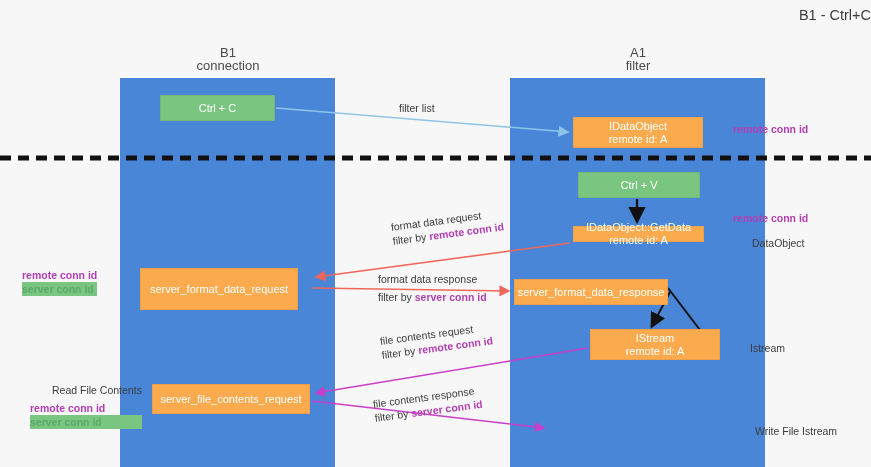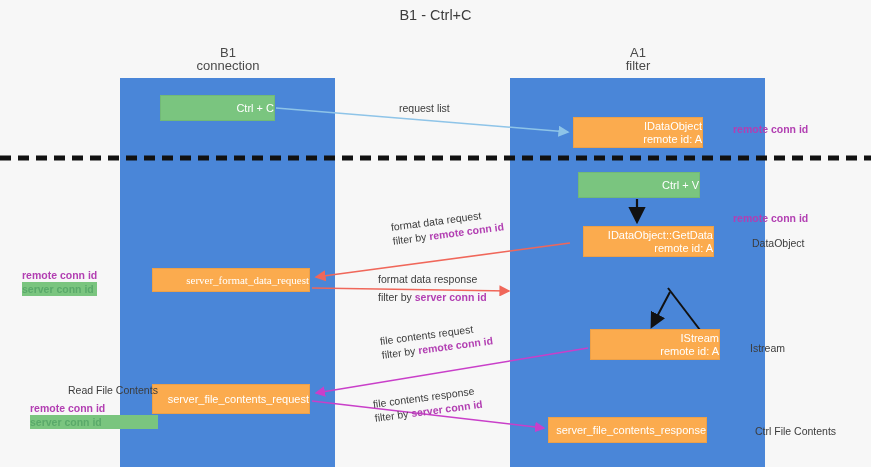--- a/index.html
+++ b/index.html
@@ -25,43 +25,43 @@
   #head-b1{left:128px;top:46px;}
   #head-a1{left:538px;top:46px;}
   .lane-head .l1{display:block;}
   .lane-head .l2{display:block;}
 
   
   #title{
     position:absolute;left:0;top:6px;width:871px;text-align:center;
     font-size:14.5px;line-height:19px;color:#3c3c3c;
   }
-  #title span{display:block;}
+  #title span{display:block;text-align:right;}
 
   
   #divider{
     position:absolute;left:0;top:155px;width:871px;height:6px;
   }
 
   
   .box{
     position:absolute;box-sizing:border-box;
-    display:flex;flex-direction:column;align-items:flex-end;justify-content:center;
+    display:flex;flex-direction:column;align-items:center;justify-content:center;
     color:#ffffff;font-size:11px;line-height:13px;text-align:center;
     border:1px solid rgba(0,0,0,0.06);
   }
   .box .ln{display:block;white-space:nowrap;}
   .green{background:#7ac57f;}
   .orange{background:#fbab4e;}
 
   #box-ctrlc{left:160px;top:95px;width:115px;height:26px;}
   #box-idataobject{left:573px;top:117px;width:130px;height:31px;}
   #box-ctrlv{left:578px;top:172px;width:122px;height:26px;}
-  #box-getdata{left:573px;top:226px;width:131px;height:31px;margin-left:10px;}
-  #box-sfdreq{left:152px;top:268px;width:158px;height:24px;font-family:Liberation Serif, serif;}
+  #box-getdata{left:573px;top:226px;width:131px;height:16px;}
+  #box-sfdreq{left:140px;top:268px;width:158px;height:42px;}
   #box-sfdresp{left:514px;top:279px;width:154px;height:26px;}
   #box-istream{left:590px;top:329px;width:130px;height:31px;}
   #box-sfcreq{left:152px;top:384px;width:158px;height:30px;}
   #box-sfcresp{left:548px;top:417px;width:159px;height:26px;}
 
   
   #wires{position:absolute;left:0;top:0;width:871px;height:467px;pointer-events:none;}
 
   
   .elabel{
@@ -85,21 +85,21 @@
   .side .plain{color:#3c3c3c;display:block;padding-left:22px;}
 
   #side-remote1{left:733px;top:122px;}
   #side-remote2{left:733px;top:211px;}
   #side-dataobject{left:730px;top:236px;}
   #side-istream{left:728px;top:341px;}
   #side-write{left:733px;top:424px;}
 
   #side-left-mid{left:22px;top:268px;text-align:left;}
   #side-left-bot{left:30px;top:383px;text-align:left;}
-  #side-left-bot .plain{margin-bottom:4px;margin-left:16px;}
+  #side-left-bot .plain{margin-bottom:4px;}
 </style>
 </head>
 <body>
 
 <div id="stage">
 
   <div id="title">
     <span>B1 - Ctrl+C</span>
   </div>
 
@@ -166,36 +166,36 @@
 
   <div id="box-getdata" class="box orange">
     <span class="ln">IDataObject::GetData</span>
     <span class="ln">remote id: A</span>
   </div>
 
   <div id="box-sfdreq" class="box orange">
     <span class="ln">server_format_data_request</span>
   </div>
 
+  <div id="box-sfdresp" class="box orange">
+    <span class="ln">server_format_data_response</span>
+  </div>
 
   <div id="box-istream" class="box orange">
     <span class="ln">IStream</span>
     <span class="ln">remote id: A</span>
   </div>
 
   <div id="box-sfcreq" class="box orange">
     <span class="ln">server_file_contents_request</span>
   </div>
 
-  <div id="box-sfcresp" class="box orange">
-    <span class="ln">server_file_contents_response</span>
-  </div>
 
   <div id="lbl-formatlist" class="elabel">
-    <span>request list</span>
+    <span>filter list</span>
   </div>
 
   <div id="lbl-fdreq" class="elabel">
     <div>format data request</div>
     <div>
       <span>filter by </span><span class="hl-purple">remote conn id</span>
     </div>
   </div>
 
   <div id="lbl-fdresp" class="elabel">
@@ -229,21 +229,21 @@
 
   <div id="side-dataobject" class="side">
     <span class="plain">DataObject</span>
   </div>
 
   <div id="side-istream" class="side">
     <span class="plain">Istream</span>
   </div>
 
   <div id="side-write" class="side">
-    <span class="plain">Ctrl File Contents</span>
+    <span class="plain">Write File Istream</span>
   </div>
 
   <div id="side-left-mid" class="side">
     <span class="purple">remote conn id</span>
     <span class="green">server conn id</span>
   </div>
 
   <div id="side-left-bot" class="side">
     <span class="plain">Read File Contents</span>
     <span class="purple">remote conn id</span>

